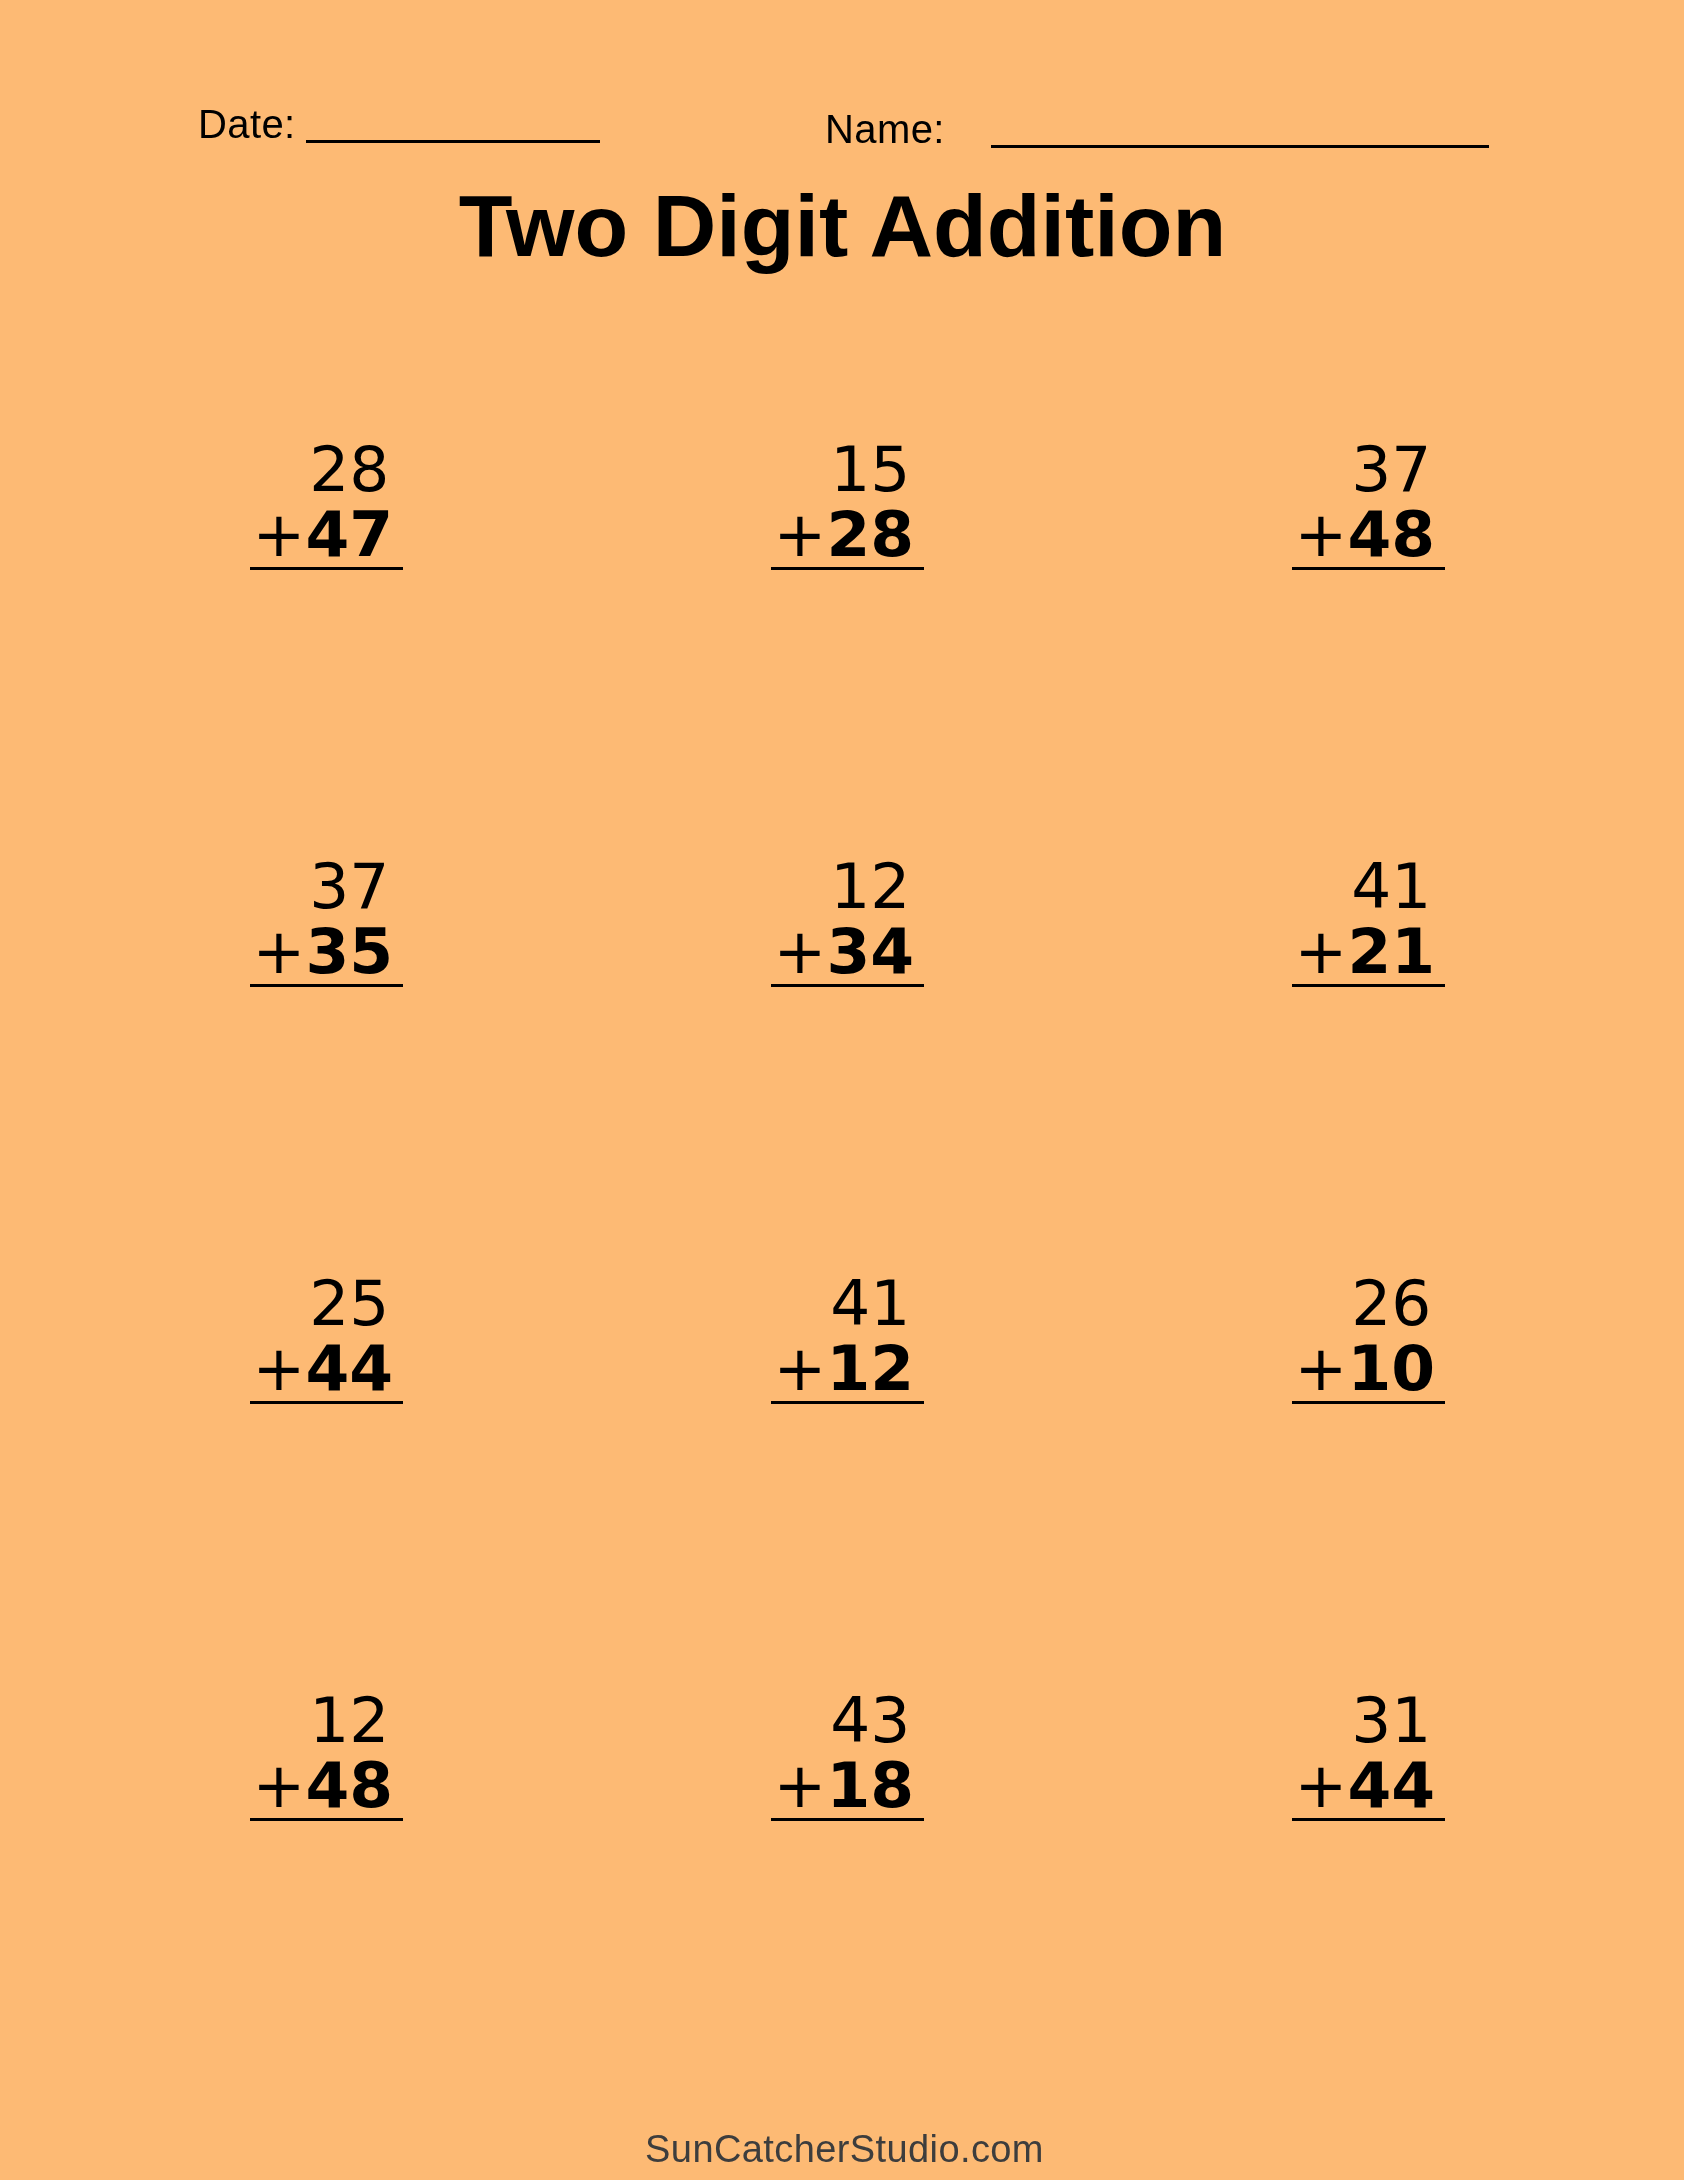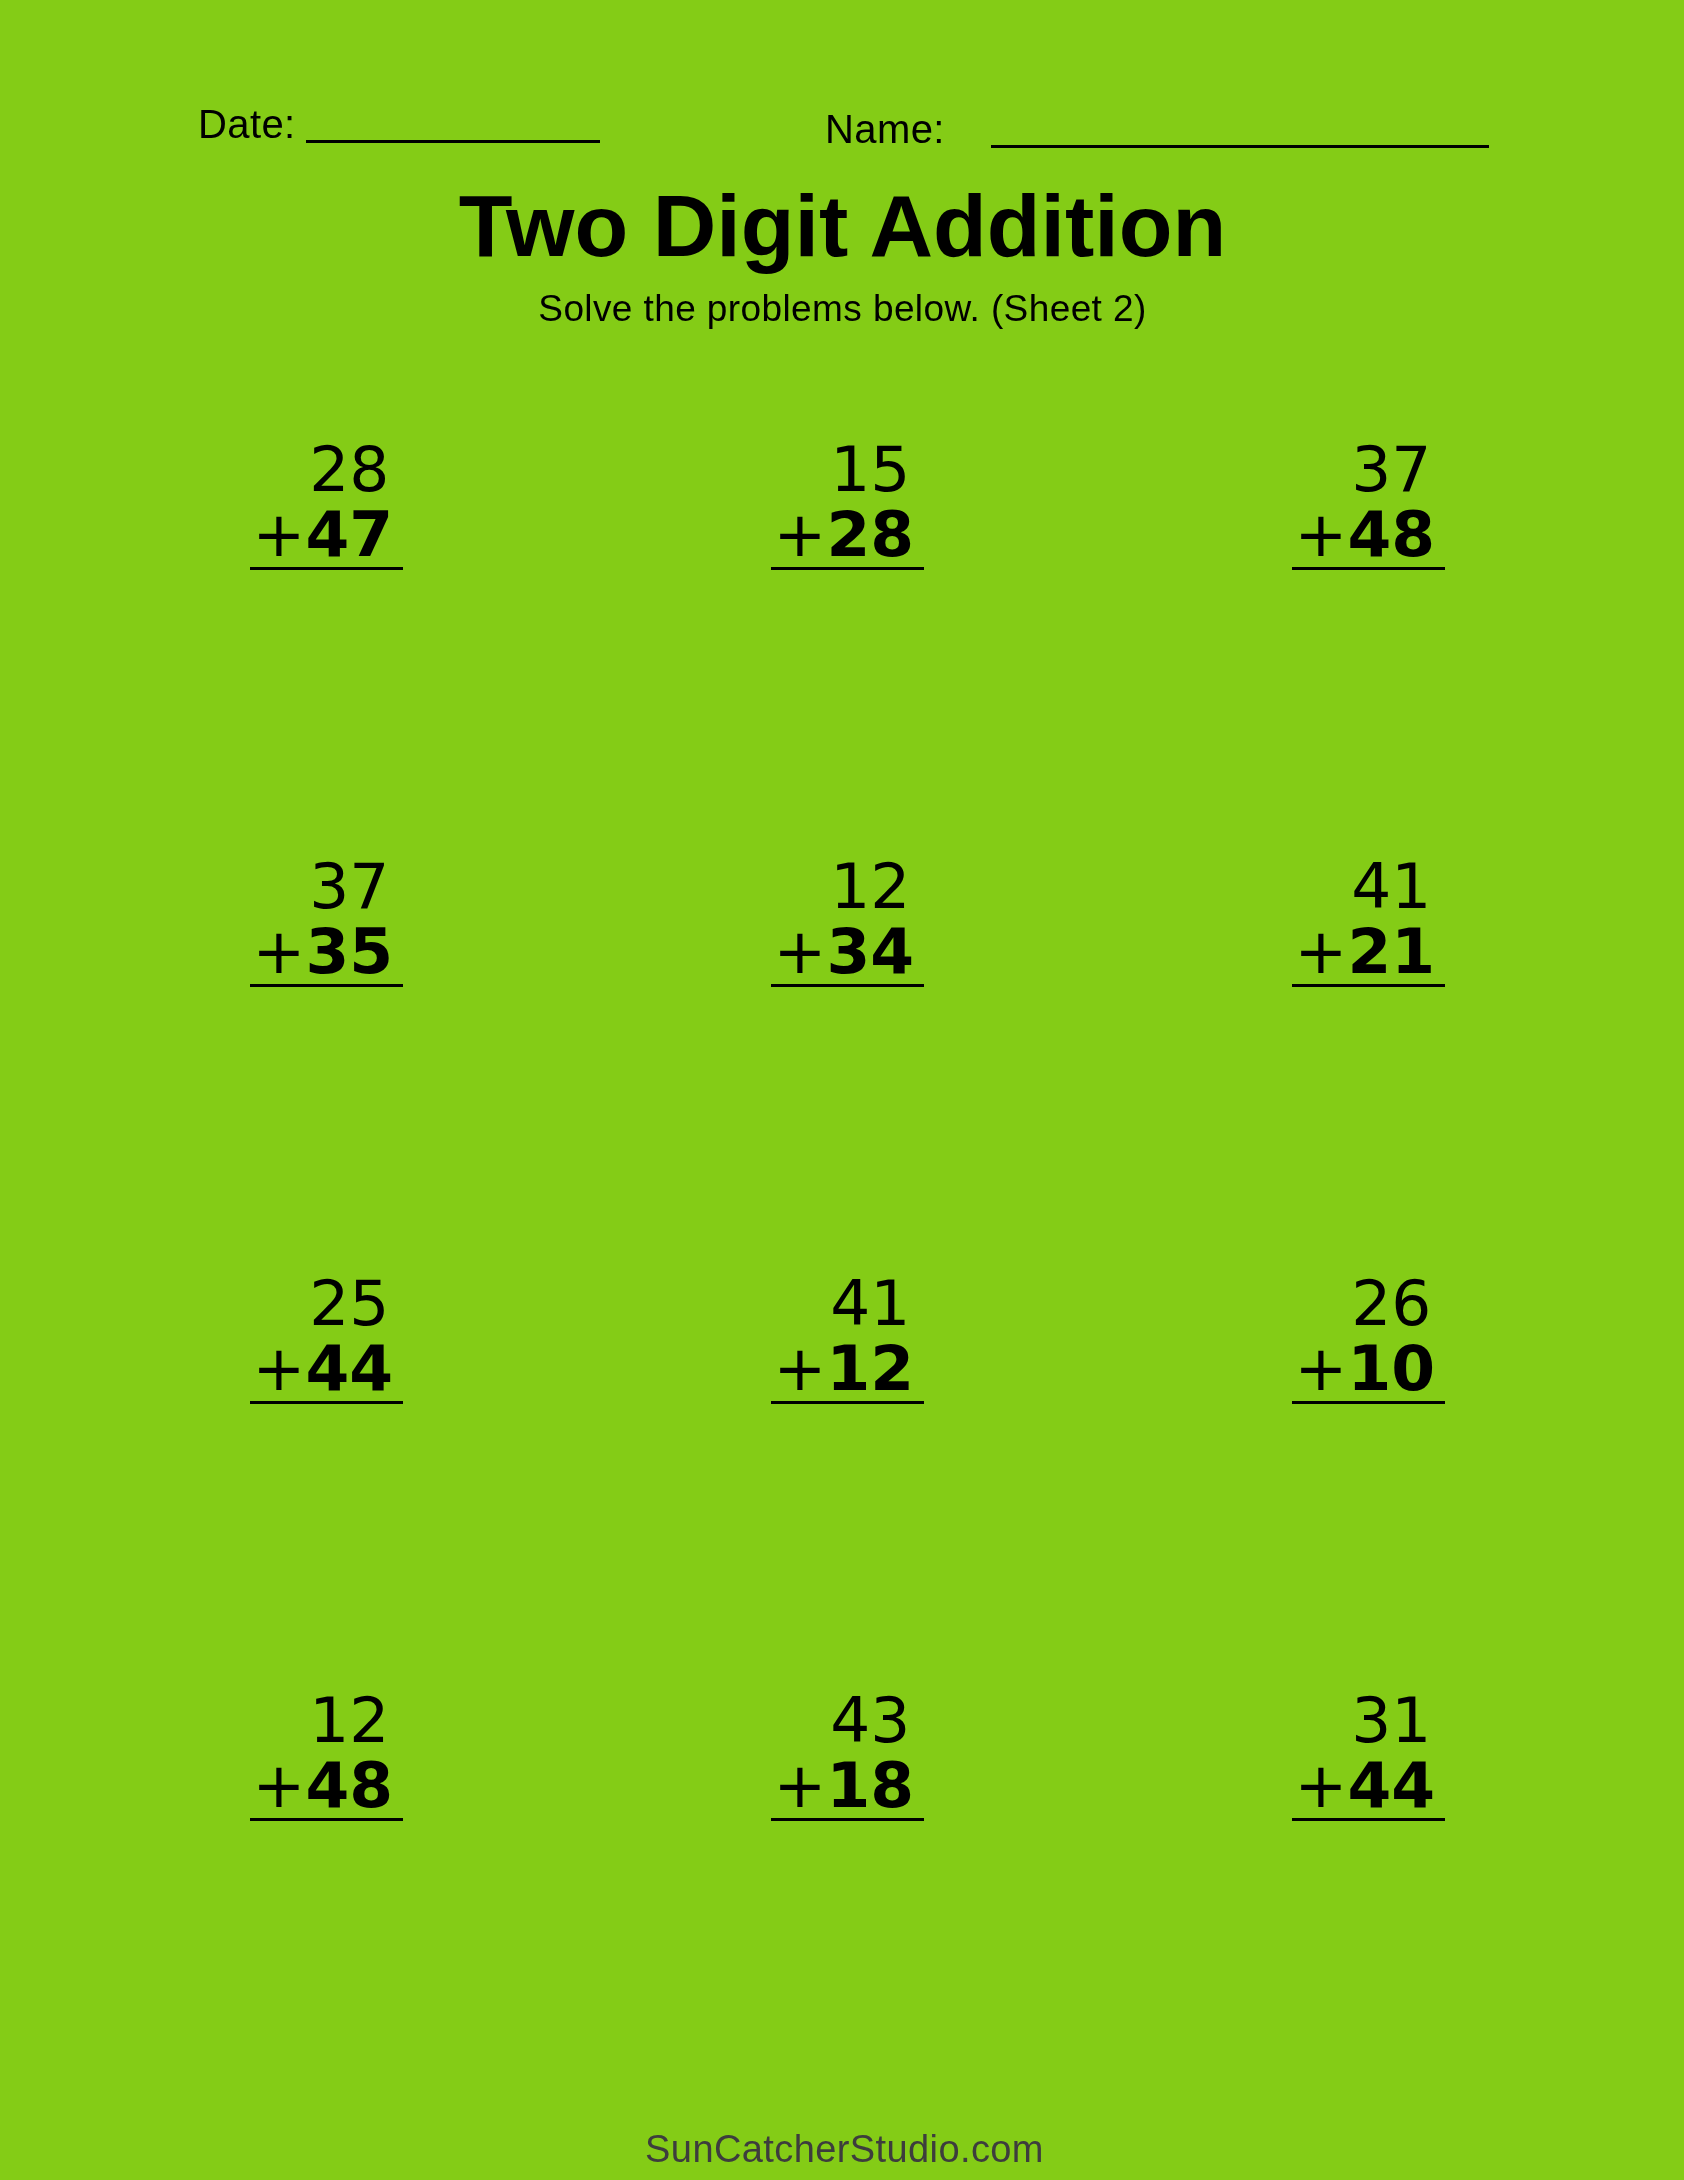--- a/index.html
+++ b/index.html
@@ -3,21 +3,21 @@
 <meta charset="utf-8">
 <style>
   * { margin: 0; padding: 0; box-sizing: border-box; }
   html, body { background: #ffffff; }
   body { font-family: "Liberation Sans", sans-serif; color: #000000; }
 
   .page {
     position: relative;
     width: 1685px;
     height: 2181px;
-    background: #84cc16;
+    background: #fdba74;
     overflow: hidden;
   }
 
   
   .field {
     position: absolute;
     display: flex;
     align-items: flex-end;
     font-size: 40px;
     line-height: 1;
@@ -107,21 +107,20 @@
     <span>Date:</span>
     <span class="blank-line date"></span>
   </div>
 
   <div class="field field-name">
     <span>Name:</span>
     <span class="blank-line name"></span>
   </div>
 
   <h1 class="title">Two Digit Addition</h1>
-  <div class="subtitle">Solve the problems below. (Sheet 2)</div>
 
   <div class="problems">
 
     <div class="problem">
       <div class="top">28</div>
       <div class="bottom">
         <span class="operator">+</span>
         <span class="addend2">47</span>
       </div>
       <div class="answer-line"></div>

